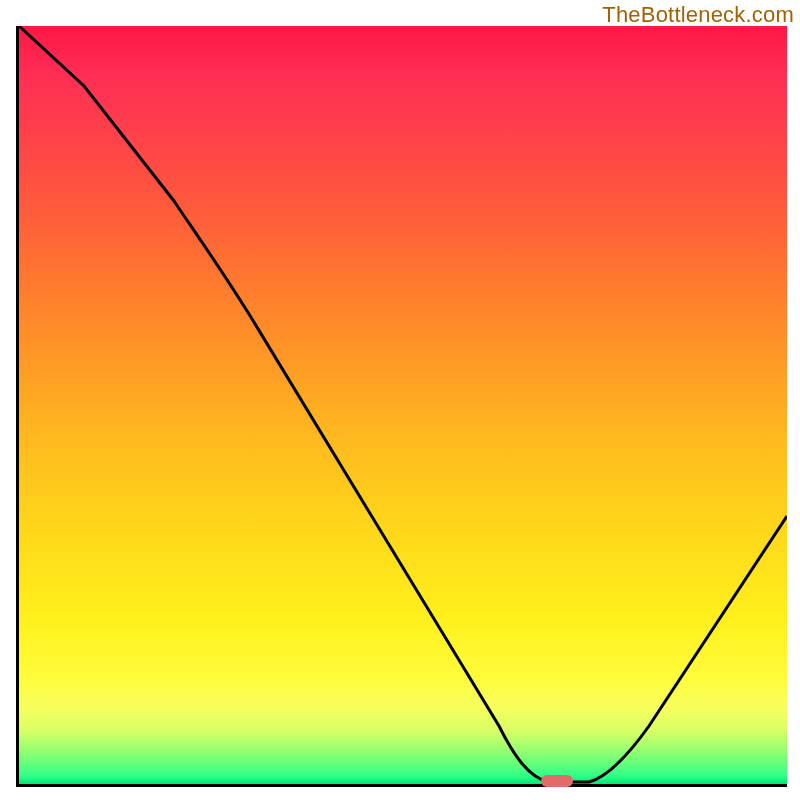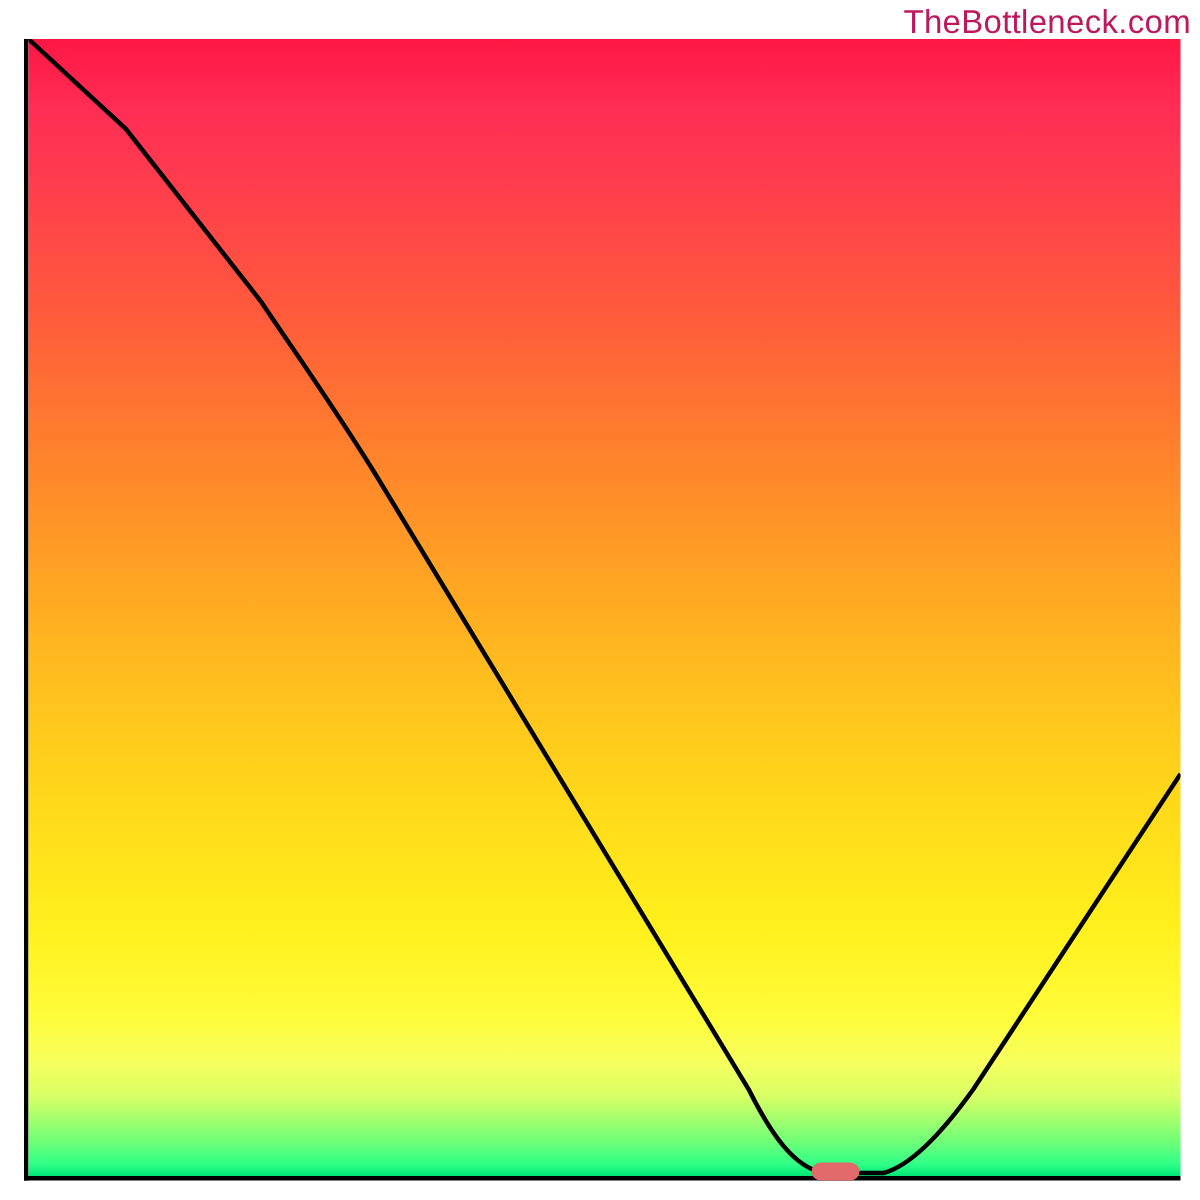--- a/index.html
+++ b/index.html
@@ -13,21 +13,21 @@
   .container {
     position: relative;
     width: 800px;
     height: 800px;
   }
   .watermark {
     position: absolute;
     top: 2px;
     right: 6px;
     font-size: 22px;
-    color: #be185d;
+    color: #a16207;
     letter-spacing: 0.2px;
   }
   .plot-area {
     position: absolute;
     left: 16px;
     top: 26px;
     width: 768px;
     height: 758px;
     border-left: 3px solid #000;
     border-bottom: 3px solid #000;

